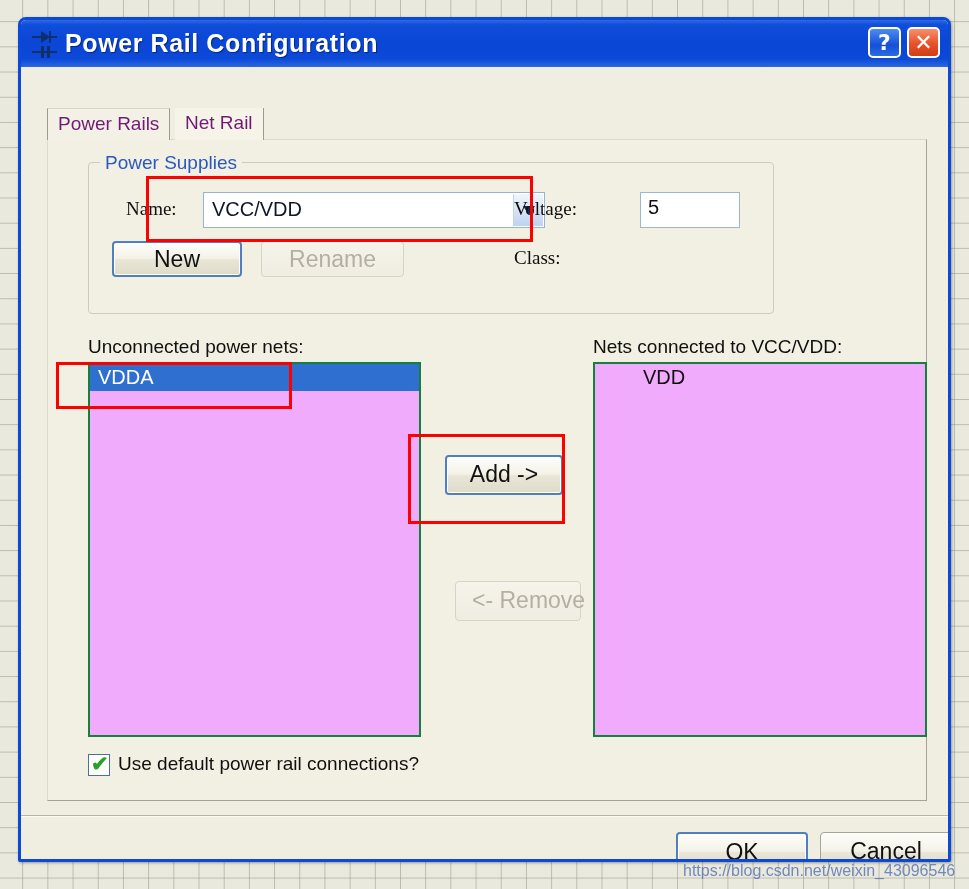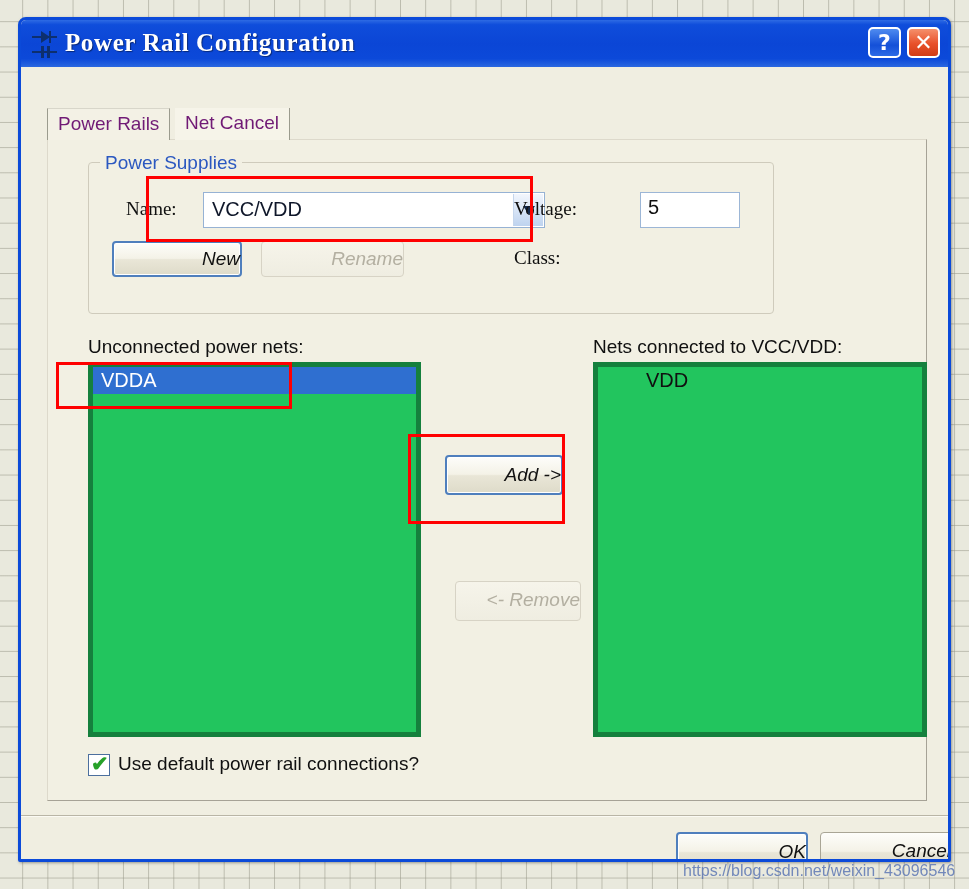--- a/index.html
+++ b/index.html
@@ -53,21 +53,21 @@
   }
   #title-icon {
     position: absolute;
     left: 9px; top: 8px;
     width: 30px; height: 32px;
   }
   #title-text {
     position: absolute;
     left: 44px; top: 9px;
     color: #ffffff;
-    font-family: Liberation Serif, serif;
+    font-family: Liberation Sans, sans-serif;
     font-weight: bold;
     font-size: 25px;
     letter-spacing: 0.6px;
     text-shadow: 1px 1px 1px rgba(0,0,0,0.45);
     white-space: nowrap;
   }
   .cap-btn {
     position: absolute;
     top: 7px;
     width: 33px; height: 31px;
@@ -221,26 +221,25 @@
   #voltage-input { left: 592px; top: 52px; width: 100px; height: 36px; }
   #class-input   { left: 592px; top: 99px; width: 114px; height: 38px; }
 
   
   .btn {
     position: absolute;
     box-sizing: border-box;
     background: linear-gradient(to bottom, #fdfdfa 0%, #f4f2e7 48%, #e9e6d7 52%, #dedbc9 100%);
     border: 1px solid #a9a595;
     border-radius: 4px;
-    font-size: 19px;
+    font-size: 23px;
     color: #111111;
-    text-align: right;
-    cursor: pointer;
-    white-space: nowrap;
-    font-style: italic;
+    text-align: center;
+    cursor: pointer;
+    white-space: nowrap;
   }
   .btn.default {
     border: 2px solid #4f7fbd;
     box-shadow: inset 0 0 0 1px #ffffff;
   }
   .btn.disabled {
     color: #b3afa1;
     border-color: #d7d3c5;
     background: linear-gradient(to bottom, #f6f4ea, #efede1);
     cursor: default;
@@ -251,22 +250,22 @@
 
   
   .list-caption {
     position: absolute;
     font-size: 19px;
     color: #101010;
     white-space: nowrap;
   }
   .listbox {
     position: absolute;
-    background: #22c55e;
-    border: 5px solid #15803d;
+    background: #f0abfc;
+    border: 2px solid #15803d;
     box-sizing: border-box;
     overflow: hidden;
     cursor: default;
   }
   .list-item {
     font-size: 20px;
     color: #101010;
     padding: 2px 0 2px 8px;
     white-space: nowrap;
   }
@@ -370,21 +369,21 @@
     </span>
     <span id="title-text">Power Rail Configuration</span>
     <div class="cap-btn" id="help-btn">?</div>
     <div class="cap-btn" id="close-btn">✕</div>
   </div>
 
   <div id="client">
 
     <div id="tabstrip">
       <div class="tab" id="tab-power-rails">Power Rails</div>
-      <div class="tab" id="tab-net-class">Net Cancel</div>
+      <div class="tab" id="tab-net-class">Net Rail</div>
     </div>
 
     <div id="tabpanel">
 
       <div id="groupbox"></div>
       <div id="groupbox-label">Power Supplies</div>
 
       <span class="fld-label" style="left:78px; top:58px;">Name:</span>
 
       <div id="name-combo">

